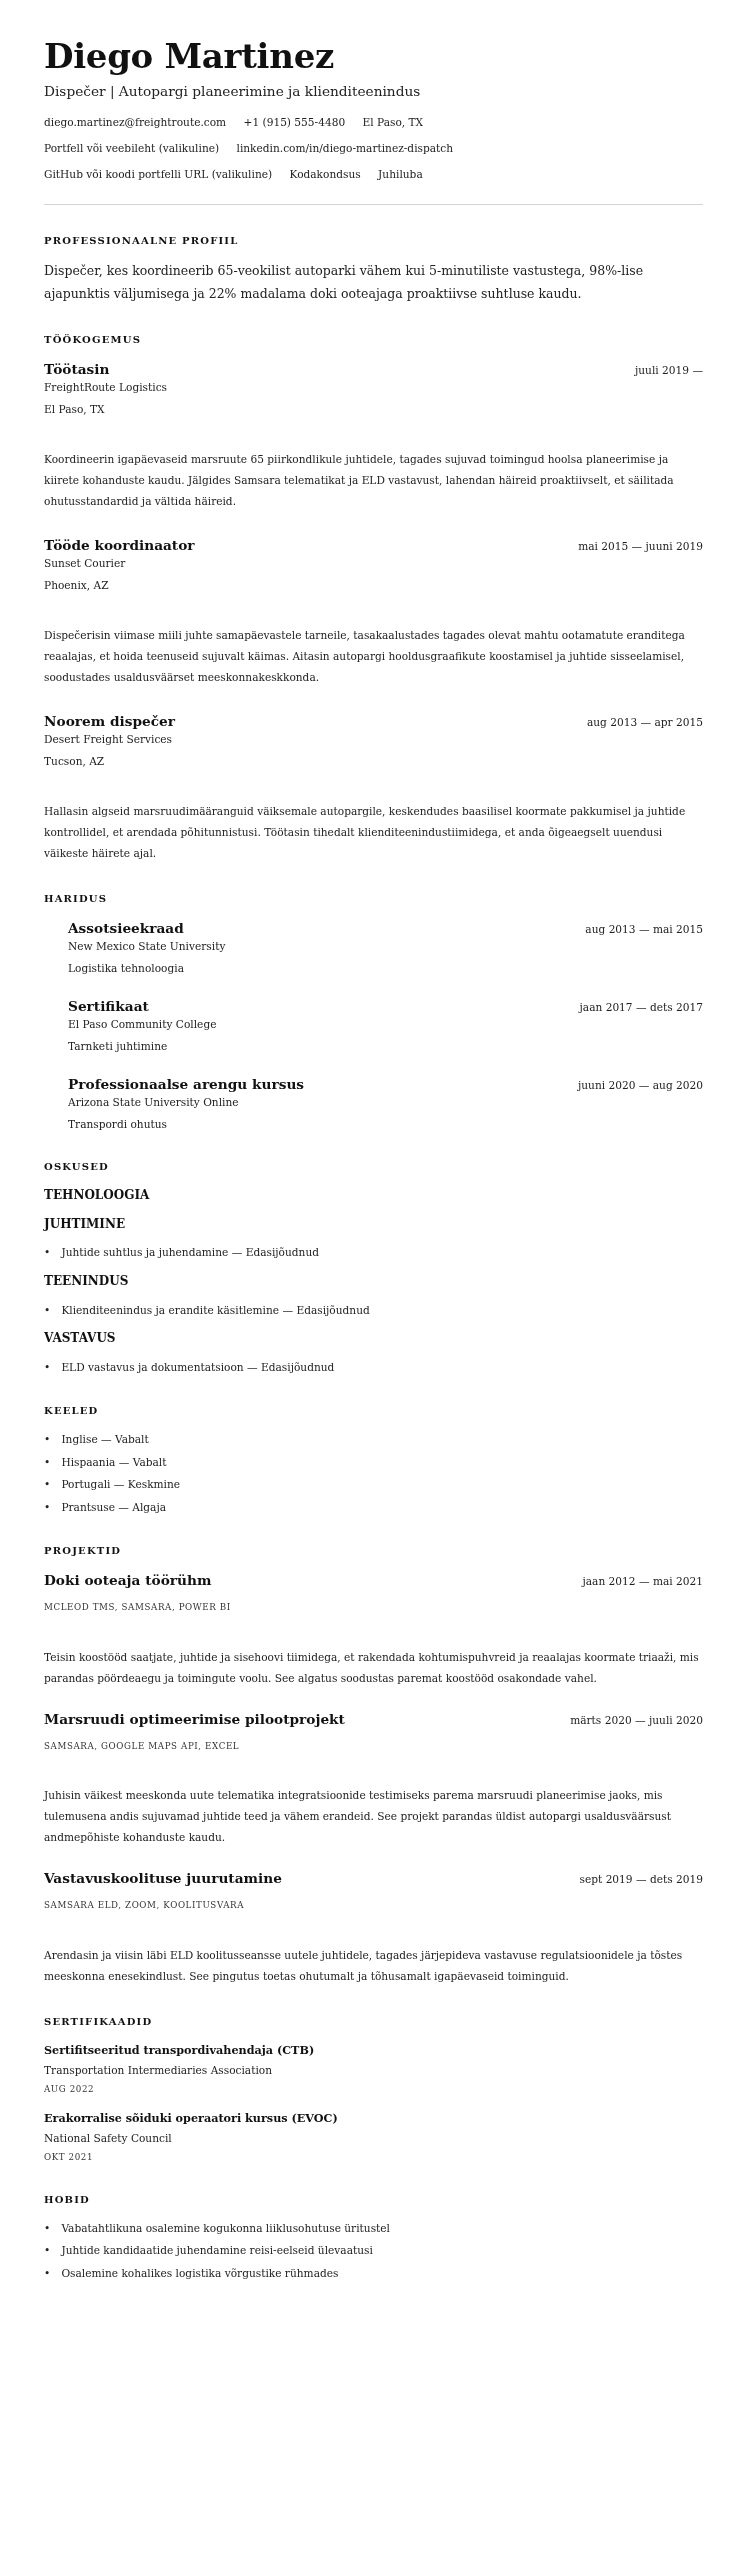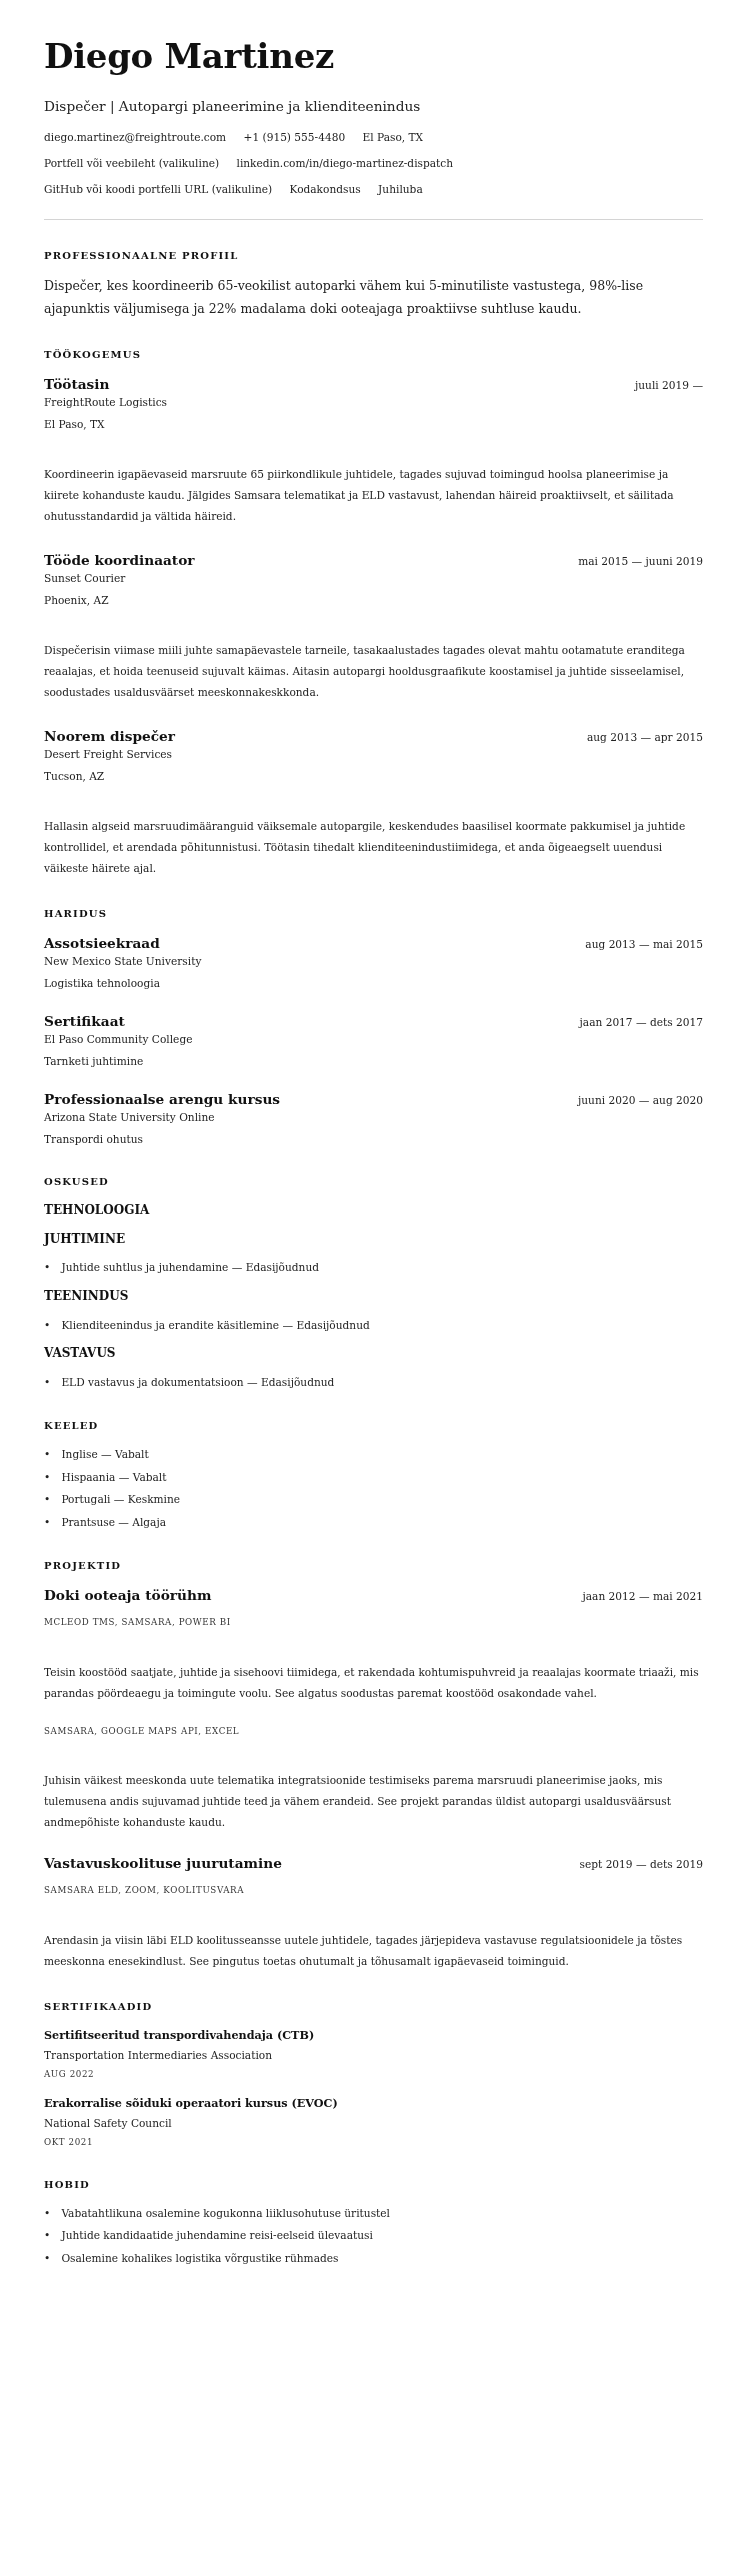--- a/index.html
+++ b/index.html
@@ -4,21 +4,21 @@
 <style>
   * { box-sizing: border-box; margin: 0; padding: 0; }
   html, body { background: #ffffff; }
   body {
     width: 747px;
     font-family: "DejaVu Serif", serif;
     color: #1c1c1c;
   }
   .page { padding: 36px 44px 25px 44px; }
   .name { font-size: 34px; font-weight: bold; line-height: 40px; color: #111; letter-spacing: -0.3px; }
-  .subtitle { font-size: 13.7px; line-height: 20px; margin-top: 20px; color: #222; }
+  .subtitle { font-size: 13.7px; line-height: 20px; margin-top: 5px; color: #222; }
   .contact-row { font-size: 10.6px; line-height: 15px; color: #222; margin-top: 13.7px; display: flex; gap: 17.4px; }
   .contact-row + .contact-row { margin-top: 11.2px; }
   .contact-row:first-of-type { margin-top: 18.7px; }
   .divider { border: 0; border-top: 1.2px solid #d4d4d4; margin-top: 22.4px; }
 
   .section-title {
     font-size: 10px; font-weight: bold; letter-spacing: 1.2px; color: #111;
     text-transform: uppercase; line-height: 12.5px;
   }
   .section { margin-top: 29px; }
@@ -31,21 +31,21 @@
   .entry-head { display: flex; justify-content: space-between; align-items: baseline; }
   .entry-title { font-size: 13.7px; font-weight: bold; line-height: 18.7px; color: #111; }
   .entry-date { font-size: 10.6px; line-height: 16px; color: #222; white-space: nowrap; }
   .entry-sub { font-size: 10.6px; line-height: 16px; color: #222; }
   .entry-loc { font-size: 10.6px; line-height: 16px; color: #222; margin-top: 6.2px; }
   .entry-desc { font-size: 10.6px; line-height: 21px; color: #222; margin-top: 31px; }
   .job .entry-desc { margin-top: 32px; }
   .job { margin-bottom: 24px; }
 
   .edu .entry-sub + .entry-sub { margin-top: 6.2px; }
-  .edu { margin-bottom: 21px; }
+  .edu { margin-bottom: 21px; margin-left: 24px; }
 
   .skill-group-title { font-size: 12px; font-weight: bold; line-height: 17.4px; color: #111; margin-top: 11.2px; }
   .skill-group-title:first-of-type { margin-top: 0; }
   ul.bullets { list-style: none; margin-top: 10px; }
   ul.bullets li { font-size: 10.6px; line-height: 17.4px; color: #222; position: relative; padding-left: 17.4px; margin-bottom: 5px; }
   ul.bullets li::before { content: "•"; position: absolute; left: 0; top: 0; }
   .skills ul.bullets { margin-top: 11.2px; margin-bottom: 3.7px; }
   .lang ul.bullets li, .hobby ul.bullets li { margin-bottom: 5px; }
 
   .proj { margin-bottom: 21px; }
@@ -190,20 +190,24 @@
     <div class="entry proj">
       <div class="entry-head">
         <div class="entry-title">Doki ooteaja töörühm</div>
         <div class="entry-date">jaan 2012 — mai 2021</div>
       </div>
       <div class="proj-tech">MCLEOD TMS, SAMSARA, POWER BI</div>
       <p class="entry-desc">Teisin koostööd saatjate, juhtide ja sisehoovi tiimidega, et rakendada kohtumispuhvreid ja reaalajas koormate triaaži, mis parandas pöördeaegu ja toimingute voolu. See algatus soodustas paremat koostööd osakondade vahel.</p>
     </div>
 
     <div class="entry proj">
+      <div class="entry-head">
+        <div class="entry-title">Marsruudi optimeerimise pilootprojekt</div>
+        <div class="entry-date">märts 2020 — juuli 2020</div>
+      </div>
       <div class="proj-tech">SAMSARA, GOOGLE MAPS API, EXCEL</div>
       <p class="entry-desc">Juhisin väikest meeskonda uute telematika integratsioonide testimiseks parema marsruudi planeerimise jaoks, mis tulemusena andis sujuvamad juhtide teed ja vähem erandeid. See projekt parandas üldist autopargi usaldusväärsust andmepõhiste kohanduste kaudu.</p>
     </div>
 
     <div class="entry proj">
       <div class="entry-head">
         <div class="entry-title">Vastavuskoolituse juurutamine</div>
         <div class="entry-date">sept 2019 — dets 2019</div>
       </div>
       <div class="proj-tech">SAMSARA ELD, ZOOM, KOOLITUSVARA</div>

